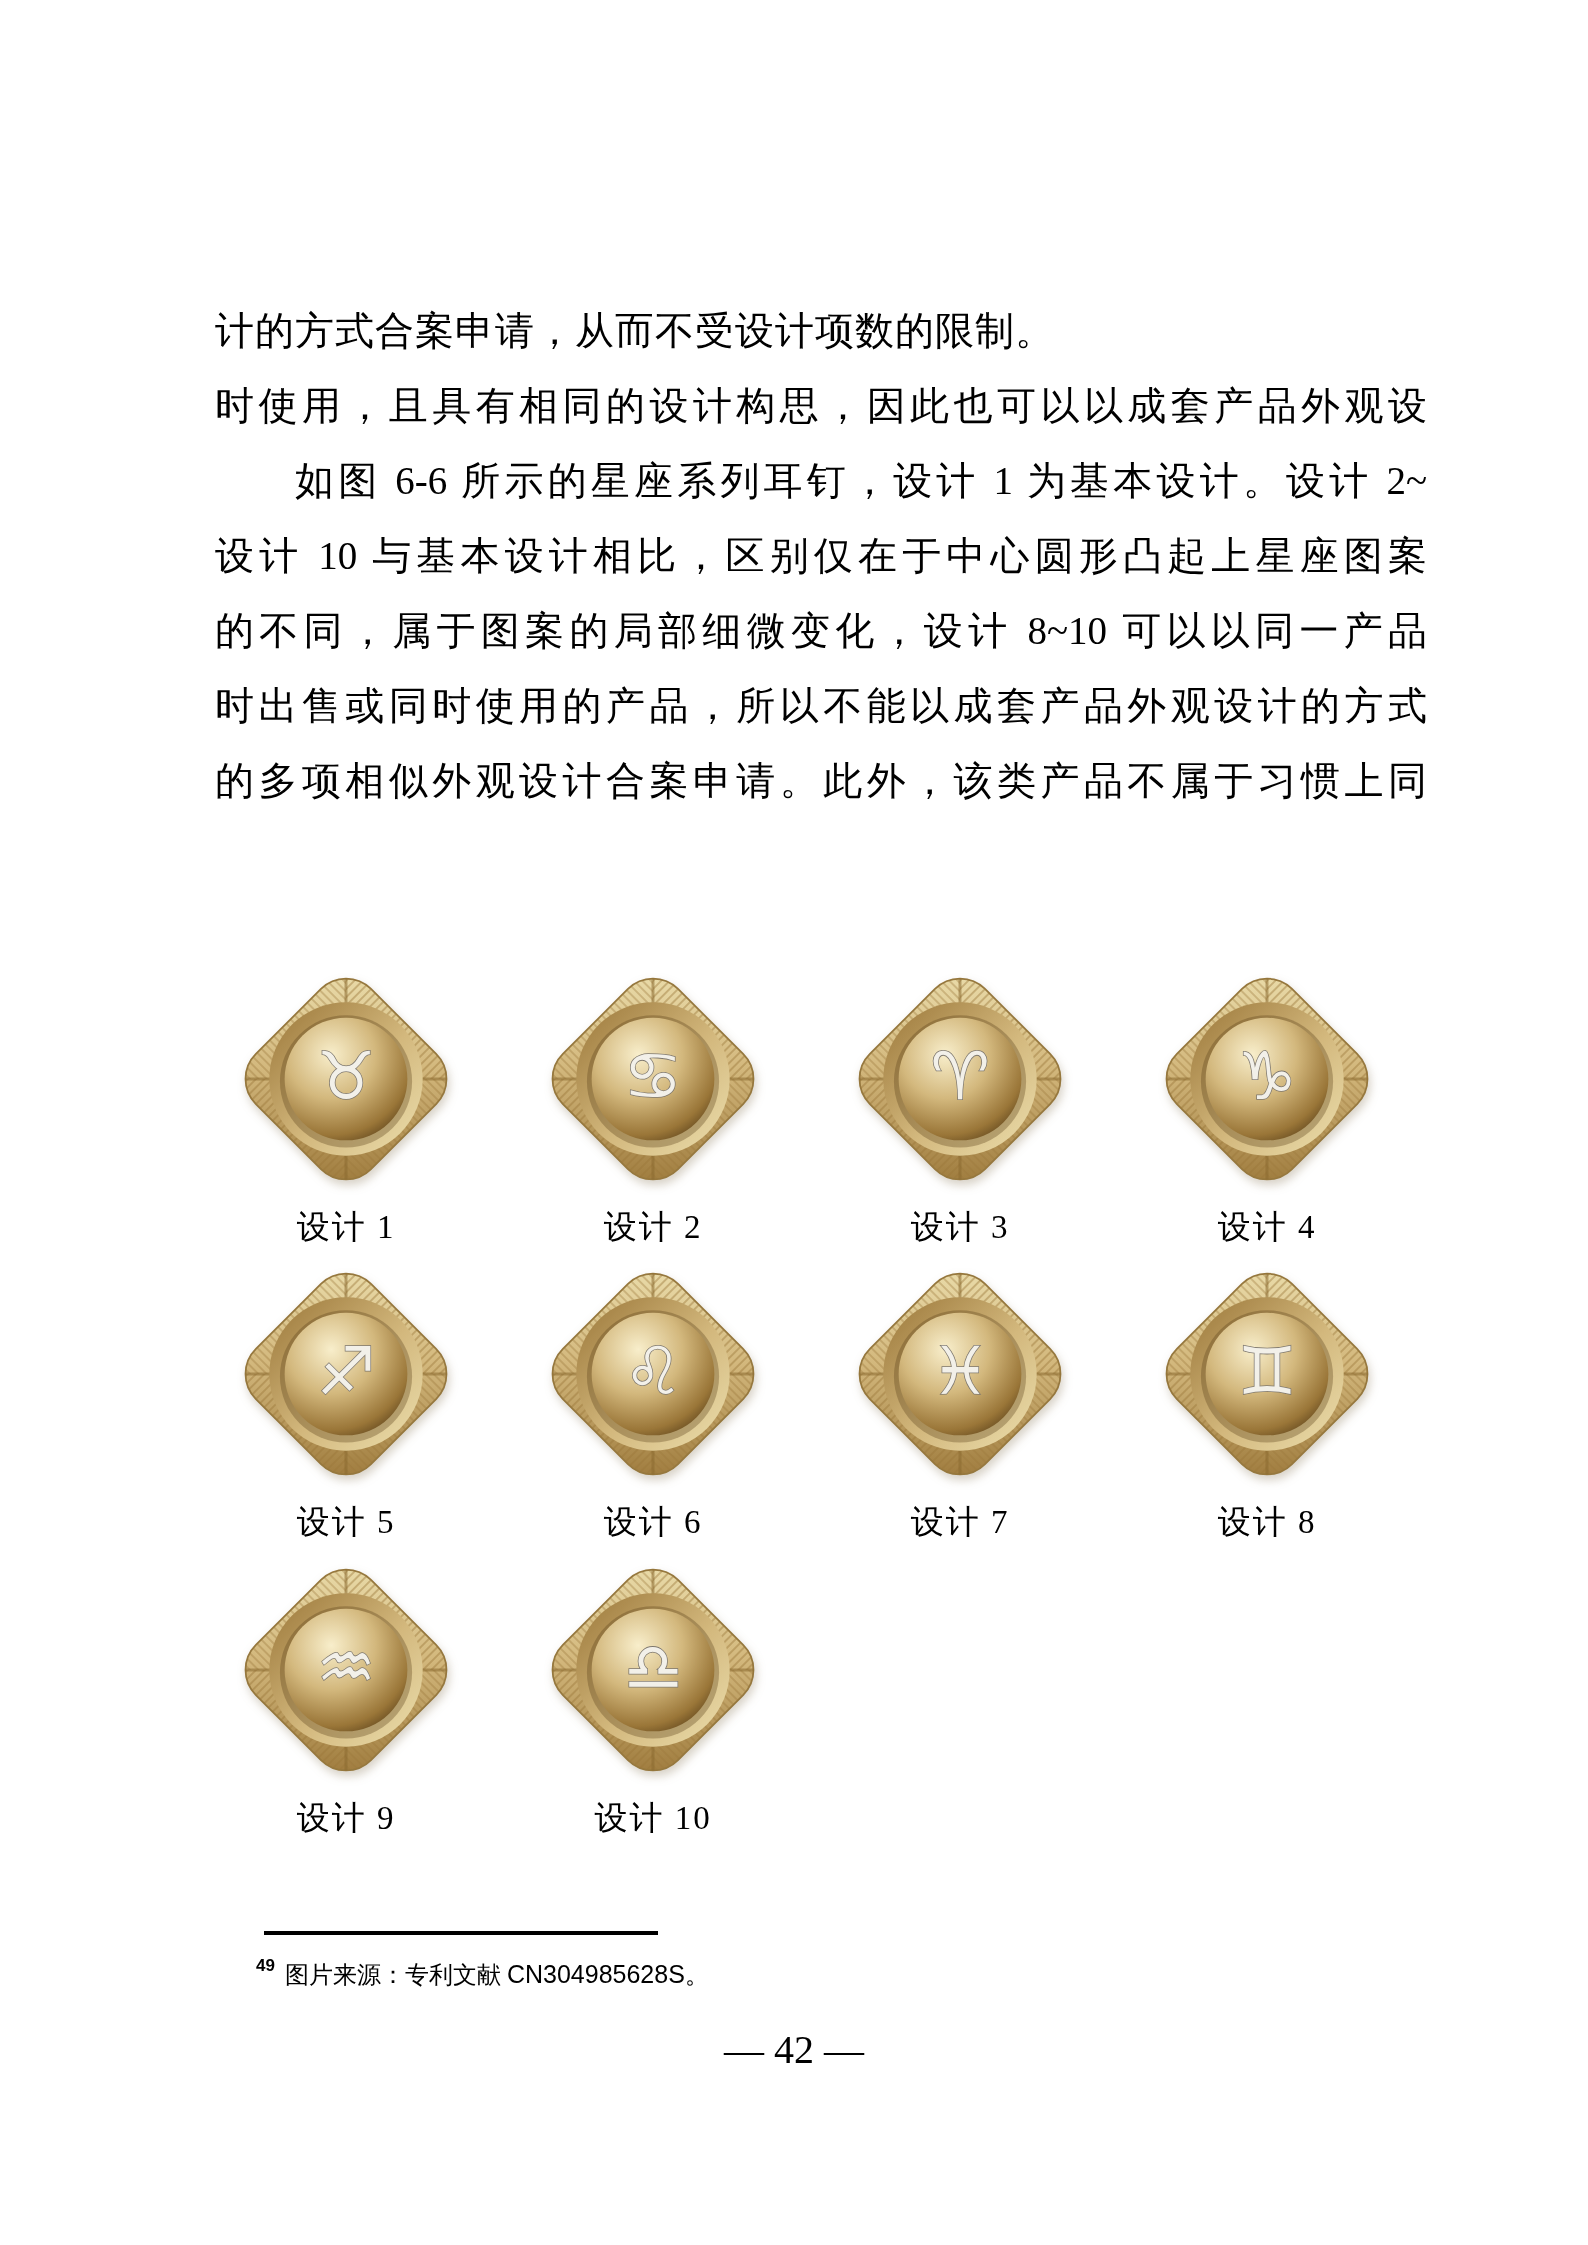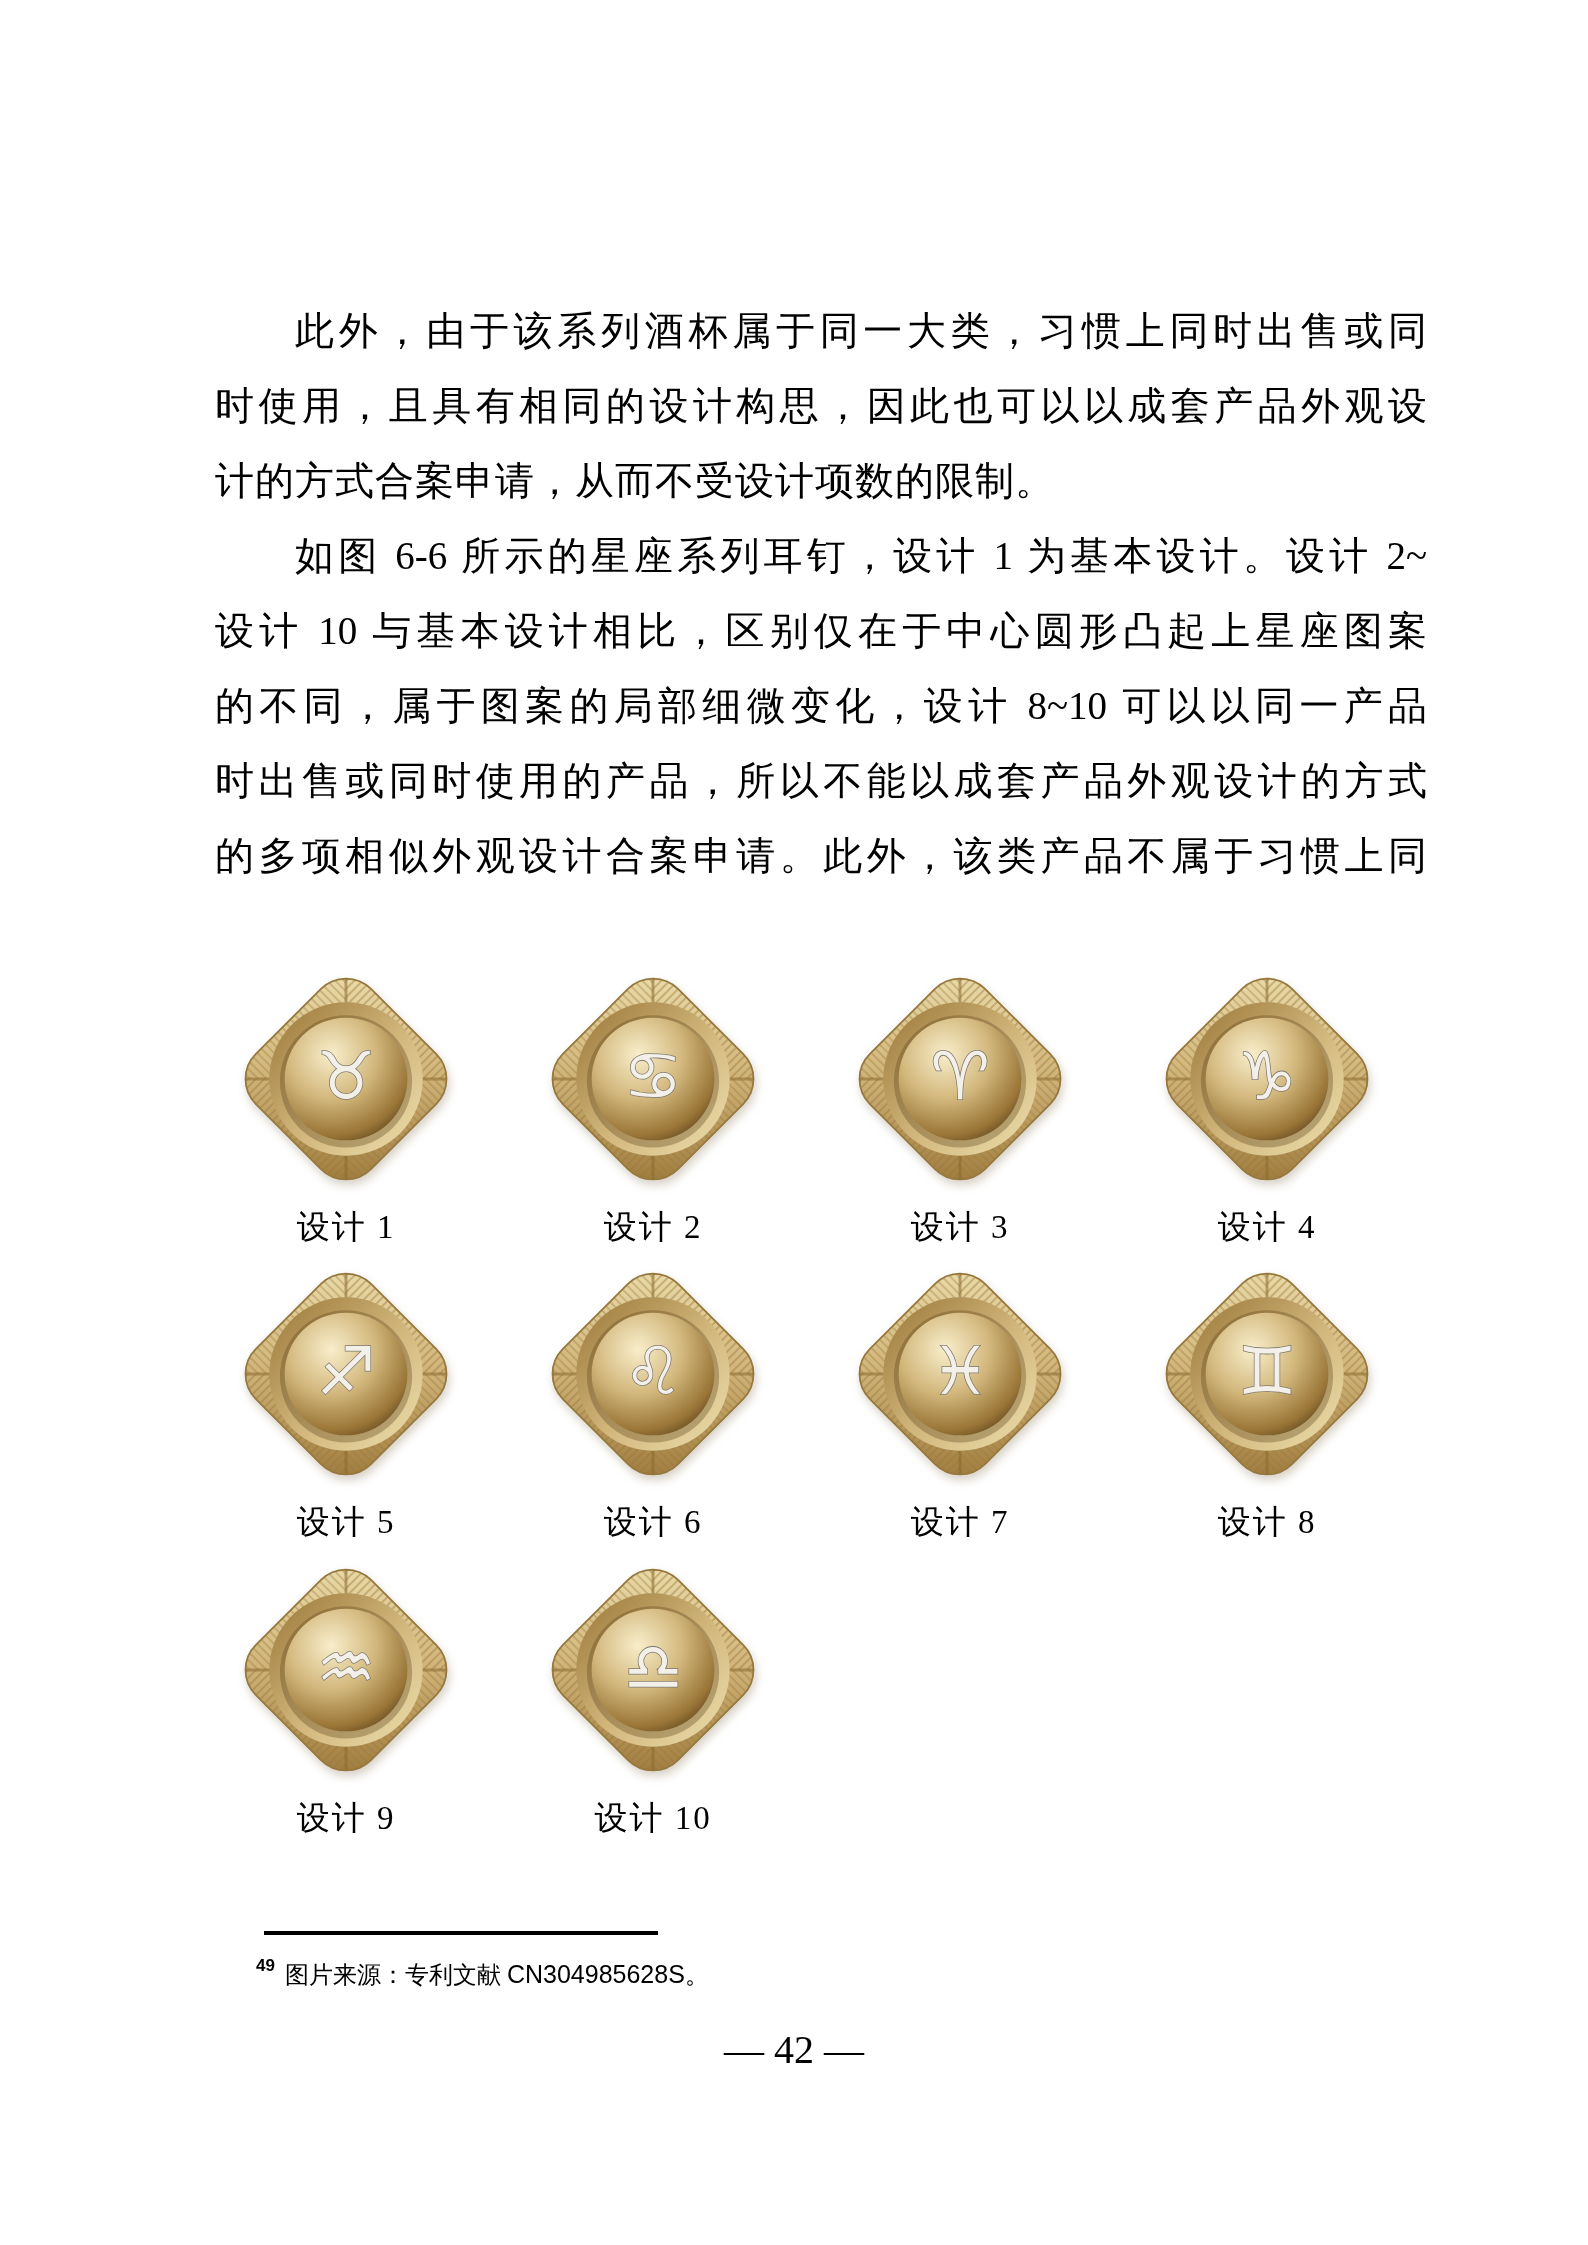--- a/index.html
+++ b/index.html
@@ -74,23 +74,22 @@
         <pattern id="hatchB" width="5" height="5" patternUnits="userSpaceOnUse" patternTransform="rotate(-45)">
           <line x1="2.5" y1="0" x2="2.5" y2="5" stroke="#9a7638" stroke-width="1.4" opacity="0.42"></line>
         </pattern>
         <clipPath id="diamondClip">
           <rect x="31" y="31" width="138" height="138" rx="30" transform="rotate(45 100 100)"></rect>
         </clipPath>
       </defs>
   </svg>
 
   <div id="text-block" class="text-block">
-      <div class="line indent">此外，由于该系列酒杯属于同一大类，习惯上同时出售或同</div>
+      <div class="line last">计的方式合案申请，从而不受设计项数的限制。</div>
       <div class="line">时使用，且具有相同的设计构思，因此也可以以成套产品外观设</div>
-      <div class="line last">计的方式合案申请，从而不受设计项数的限制。</div>
       <div class="line indent">如图 6-6 所示的星座系列耳钉，设计 1 为基本设计。设计 2~</div>
       <div class="line">设计 10 与基本设计相比，区别仅在于中心圆形凸起上星座图案</div>
       <div class="line">的不同，属于图案的局部细微变化，设计 8~10 可以以同一产品</div>
       <div class="line">时出售或同时使用的产品，所以不能以成套产品外观设计的方式</div>
       <div class="line">的多项相似外观设计合案申请。此外，该类产品不属于习惯上同</div>
     </div>
 
   <div id="figure-grid">
       <div class="design-cell" style="left: 228px; top: 961px;">
         <svg class="earring" width="236" height="236" viewBox="0 0 200 200">

